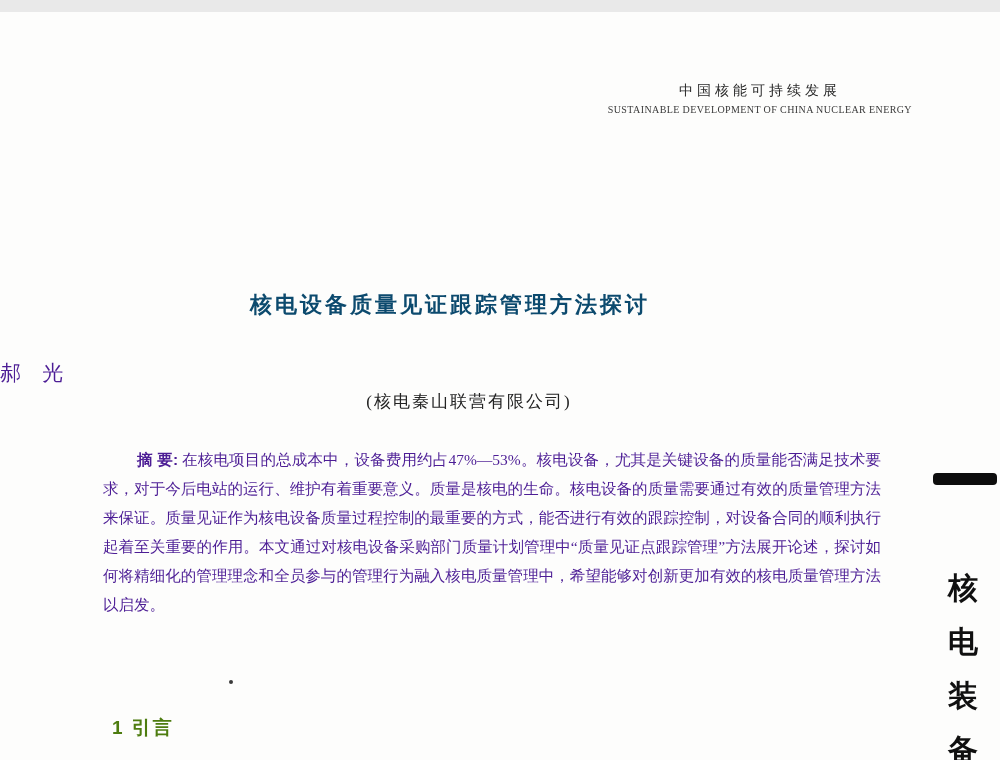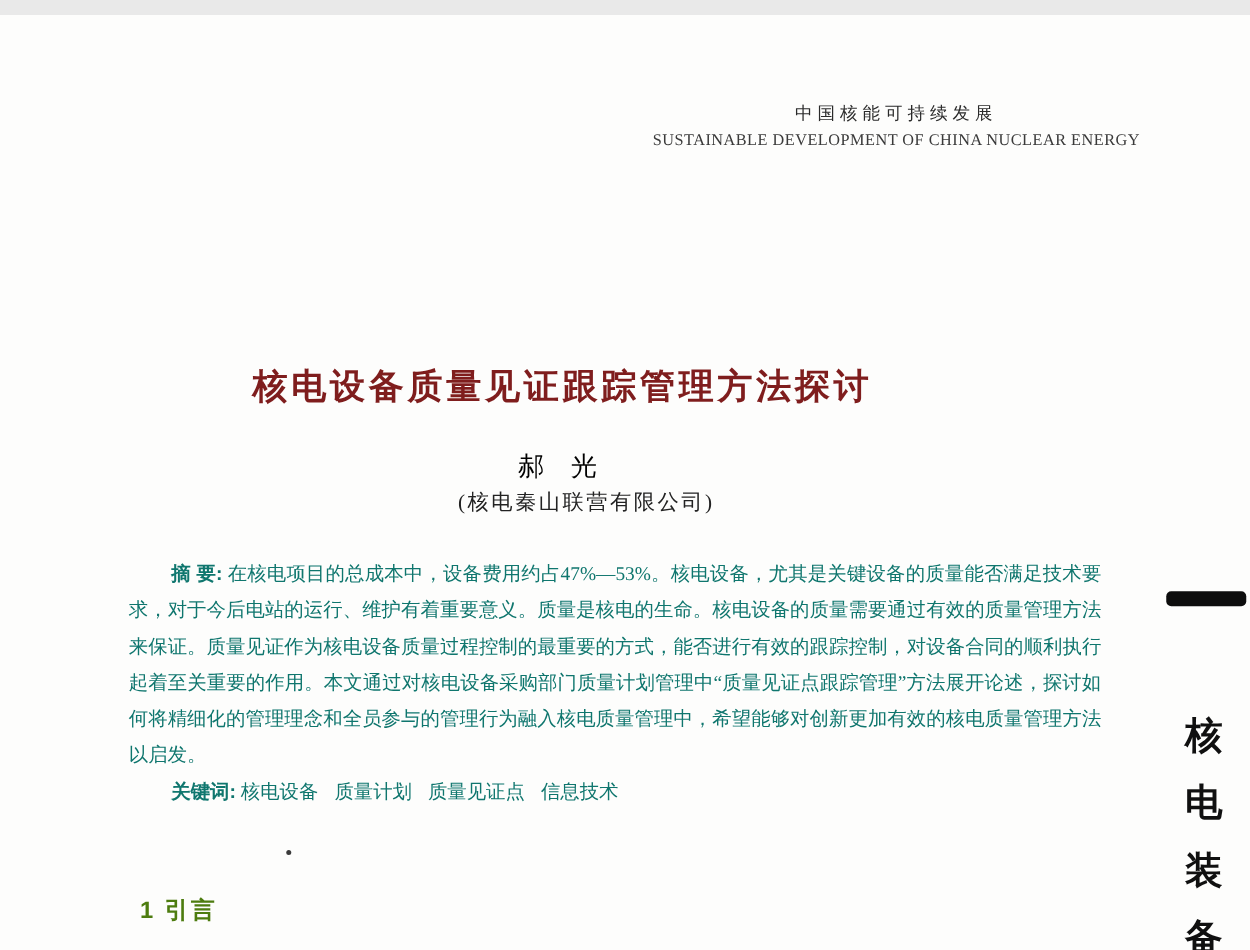--- a/index.html
+++ b/index.html
@@ -26,50 +26,50 @@
     text-align: center;
   }
   .journal-cn {
     font-size: 14px;
     letter-spacing: 4px;
     font-weight: 500;
     color: #2a2a2a;
   }
   .journal-en {
     margin-top: 4px;
-    font-size: 13px;
+    font-size: 10px;
     letter-spacing: 0.4px;
     color: #3a3a3a;
     font-variant: small-caps;
     white-space: nowrap;
   }
 
   
   .article-title {
     position: absolute;
     top: 278px;
     left: 0;
     width: 900px;
     text-align: center;
     font-family: Liberation Serif, serif;
     font-weight: bold;
-    font-size: 28px;
+    font-size: 22px;
     letter-spacing: 3px;
-    color: #7f1d1d;
+    color: #0c4a6e;
   }
 
   .author-name {
     position: absolute;
     top: 347px;
     left: 0;
     width: 900px;
-    text-align: center;
+    text-align: left;
     font-size: 21px;
     letter-spacing: 8px;
-    color: #000000;
+    color: #4c1d95;
   }
   .author-affiliation {
     position: absolute;
     top: 378px;
     left: 0;
     width: 900px;
     text-align: center;
     font-size: 17px;
     letter-spacing: 2px;
     color: #222;
@@ -78,21 +78,21 @@
 
   
   .abstract-block {
     position: absolute;
     top: 433px;
     left: 103px;
     width: 778px;
     font-size: 15.5px;
     line-height: 29px;
     text-align: justify;
-    color: #0f766e;
+    color: #4c1d95;
   }
   .abstract-para {
     margin: 0;
     text-indent: 2.2em;
   }
   .bold-label {
     font-family: "Liberation Sans", "DejaVu Sans", sans-serif;
     font-weight: bold;
   }
   .keywords-para {
@@ -177,21 +177,20 @@
   </div>
 
   <div class="article-title">核电设备质量见证跟踪管理方法探讨</div>
 
   <div class="author-name">郝 光</div>
 
   <div class="author-affiliation">(核电秦山联营有限公司)</div>
 
   <div class="abstract-block">
     <p class="abstract-para"><span class="bold-label">摘 要:</span> <span>在核电项目的总成本中，设备费用约占47%—53%。核电设备，尤其是关键设备的质量能否满足技术要求，对于今后电站的运行、维护有着重要意义。质量是核电的生命。核电设备的质量需要通过有效的质量管理方法来保证。质量见证作为核电设备质量过程控制的最重要的方式，能否进行有效的跟踪控制，对设备合同的顺利执行起着至关重要的作用。本文通过对核电设备采购部门质量计划管理中“质量见证点跟踪管理”方法展开论述，探讨如何将精细化的管理理念和全员参与的管理行为融入核电质量管理中，希望能够对创新更加有效的核电质量管理方法以启发。</span></p>
-    <p class="keywords-para"><span class="bold-label">关键词:</span> <span class="keywords-text">核电设备 质量计划 质量见证点 信息技术</span></p>
   </div>
 
   <div class="scan-dot"></div>
 
   <div class="section-heading">1 引言</div>
 
   <div class="body-partial">2007年10月，我国正式颁布了《核电中长期发展规划》，积极推进核电建设成为国家重要的能源战略，对于满足…</div>
 
   <div class="margin-bar"></div>
 

